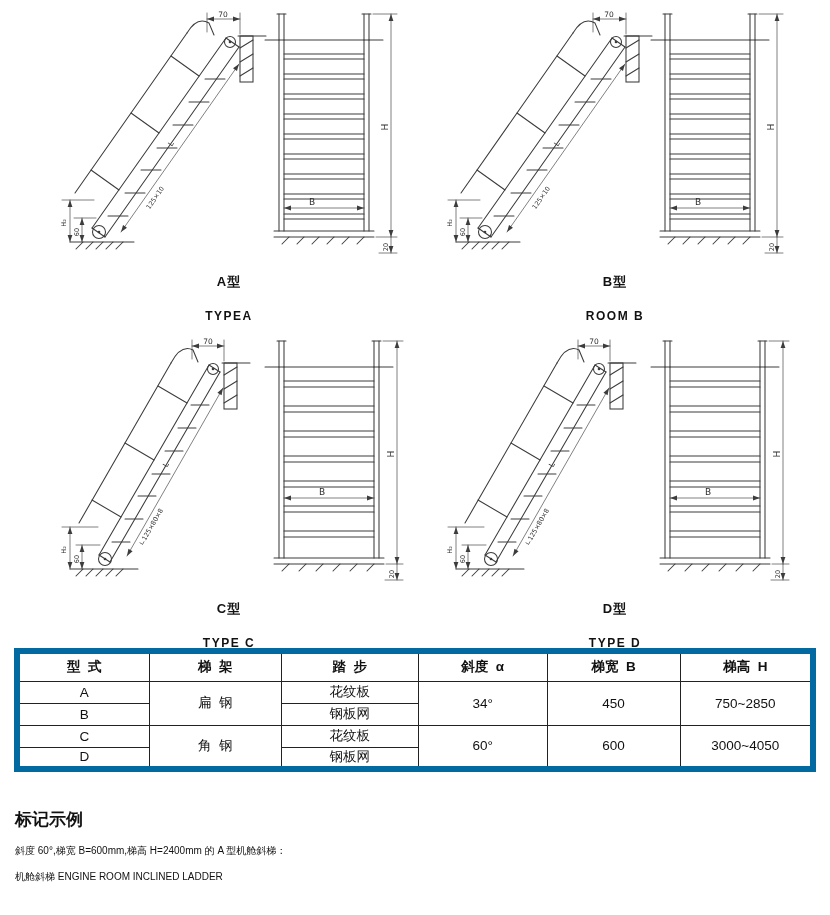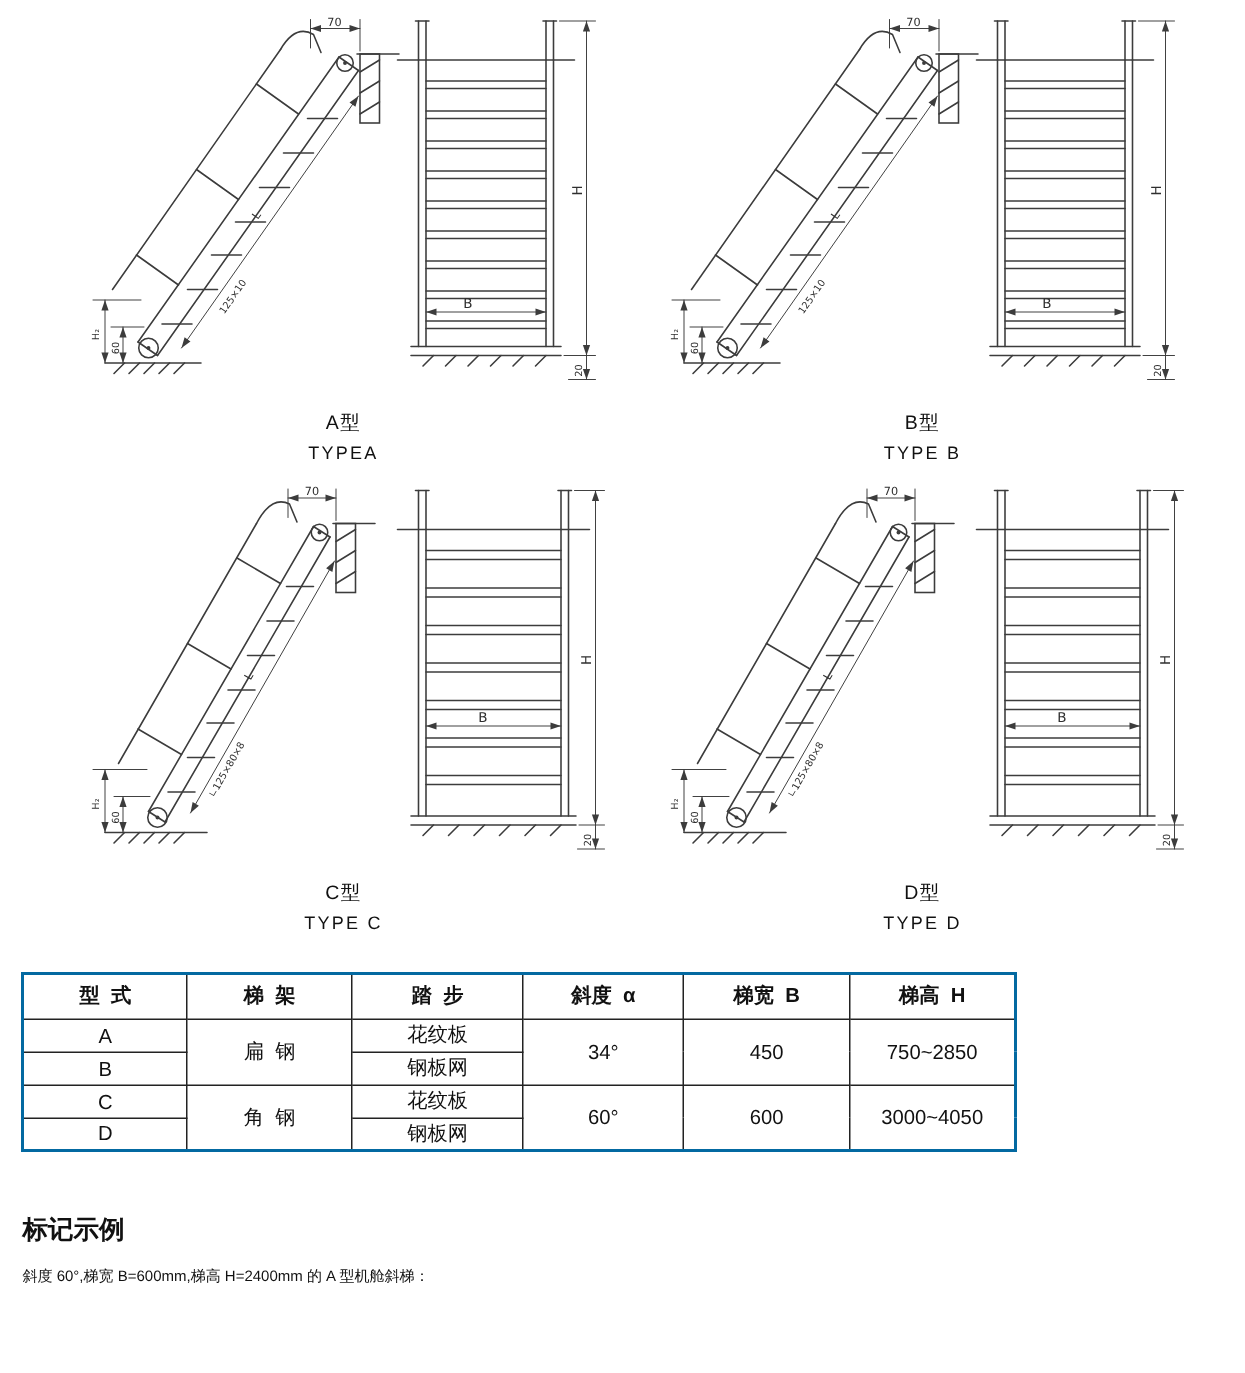--- a/index.html
+++ b/index.html
@@ -13,37 +13,37 @@
   .page { position: relative; width: 830px; height: 915px; background: #fff; overflow: hidden; }
 
   
   .figures {
     position: absolute; top: 6px; left: 36px; width: 772px;
     display: grid; grid-template-columns: 386px 386px; row-gap: 10px;
   }
   .figure { display: flex; flex-direction: column; align-items: center; }
   .figure svg { display: block; }
   .caption { text-align: center; margin-top: 2px; }
-  .caption .cn { font-size: 13px; font-weight: normal; letter-spacing: 1px; }
-  .caption .en { font-size: 12px; font-weight: normal; letter-spacing: 1.5px; margin-top: 4px; }
+  .caption .cn { font-size: 13px; font-weight: bold; letter-spacing: 1px; }
+  .caption .en { font-size: 12px; font-weight: bold; letter-spacing: 1.5px; margin-top: 18px; }
 
   
   .geo line, .geo path, .geo rect, .geo circle { stroke: #3c3c3c; stroke-width: 1.05; fill: none; stroke-linecap: round; }
   .geo .thin line { stroke-width: 0.65; }
   .geo path.arr { fill: #3c3c3c; stroke: none; }
   .geo circle.dot { fill: #3c3c3c; stroke: none; }
   svg text { fill: #2e2e2e; font-family: "DejaVu Sans", sans-serif; }
   .t6 { font-size: 6.5px; }
   .t7 { font-size: 7.5px; }
   .t8 { font-size: 9px; }
 
   
   .spec-table {
-    position: absolute; left: 14px; top: 648px; width: 664px;
-    border-collapse: collapse; table-layout: fixed; border: 2px solid #0369a1;
+    position: absolute; left: 14px; top: 648px; width: 802px;
+    border-collapse: collapse; table-layout: fixed; border: 6px solid #0369a1;
   }
   .spec-table th, .spec-table td {
     border: 1px solid #222; text-align: center; vertical-align: middle;
     white-space: pre; padding: 0; font-size: 13.5px;
   }
   .spec-table th { height: 30px; font-weight: bold; }
   .spec-table td { height: 22px; }
 
   
   .notes { position: absolute; left: 15px; top: 796px; }
@@ -307,21 +307,21 @@
           <text class="t6" transform="translate(25,226) rotate(-90)" text-anchor="middle">60</text>
           <text class="t7" transform="translate(119,139) rotate(-55)" text-anchor="middle">L</text>
           <text class="t6" transform="translate(103,193) rotate(-55)" text-anchor="middle">125×10</text>
           <text class="t8" x="258" y="199" text-anchor="middle">B</text>
           <text class="t8" transform="translate(334,121) rotate(-90)" text-anchor="middle">H</text>
           <text class="t6" transform="translate(334,241) rotate(-90)" text-anchor="middle">20</text>
         </g>
       </svg>
       <div class="caption">
         <div class="cn">B型</div>
-        <div class="en">TYPE B</div>
+        <div class="en">ROOM B</div>
       </div>
     </div>
 
     <div class="figure">
       <svg viewBox="0 0 350 265" width="350" height="265">
         <use href="#geom-cd"></use>
         <g>
           <text class="t7" x="154" y="11" text-anchor="middle">70</text>
           <text class="t6" transform="translate(12,217) rotate(-90)" text-anchor="middle">H₂</text>
           <text class="t6" transform="translate(25,226) rotate(-90)" text-anchor="middle">60</text>
@@ -403,15 +403,16 @@
       <tr>
         <td>D</td>
         <td>钢板网</td>
       </tr>
     </tbody>
   </table>
 
   <div class="notes">
     <h3>标记示例</h3>
     <p>斜度 60°,梯宽 B=600mm,梯高 H=2400mm 的 A 型机舱斜梯：</p>
+    <p>机舱斜梯 ENGINE ROOM INCLINED LADDER</p>
   </div>
 
 </div>
 
 </body></html>

